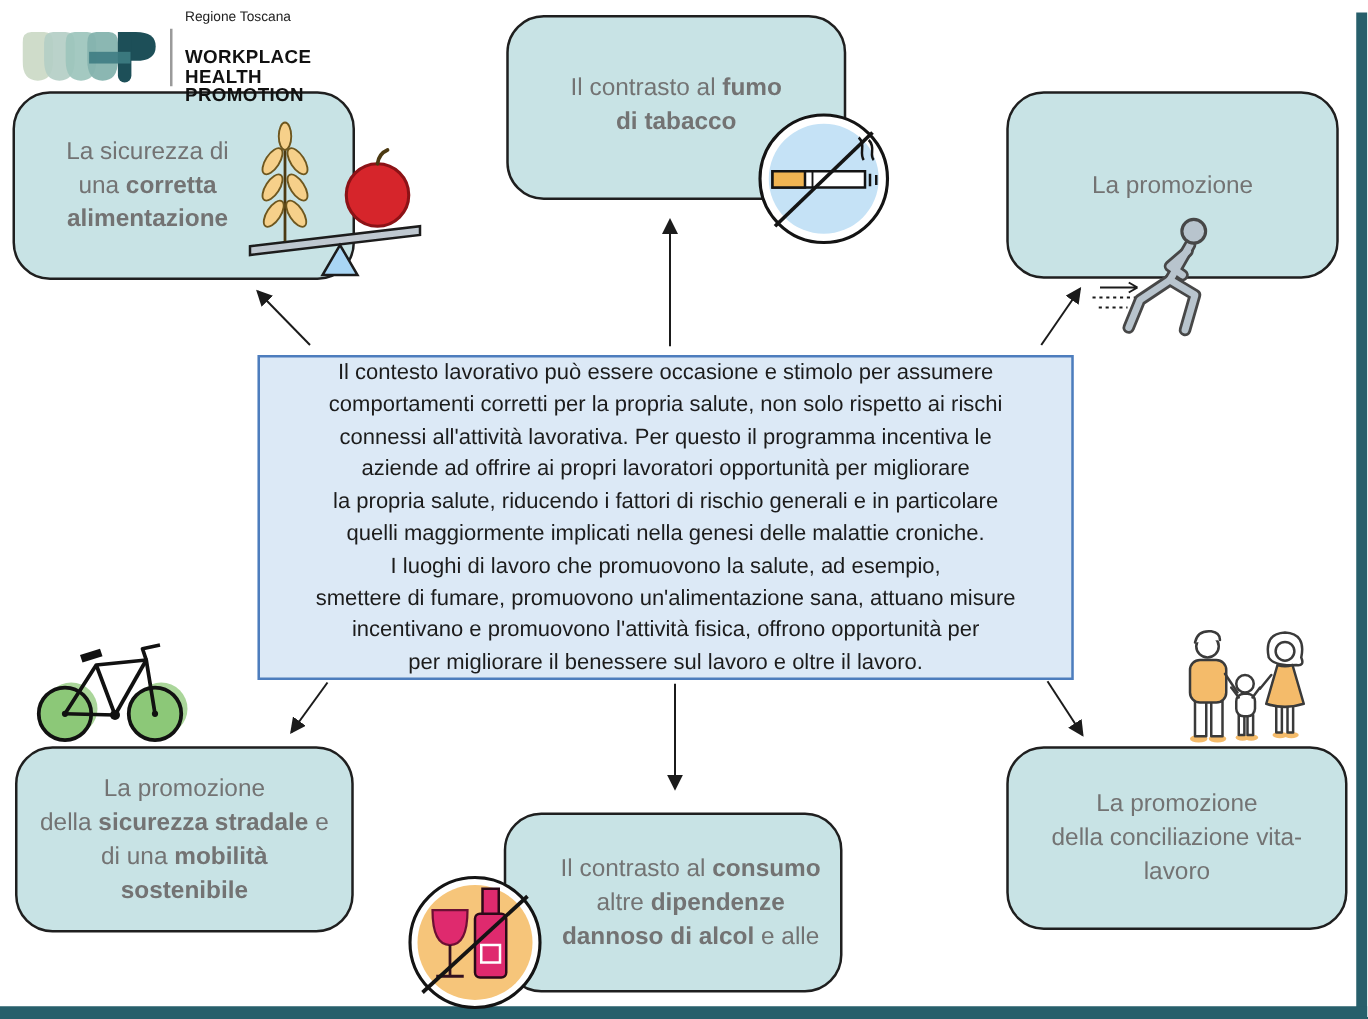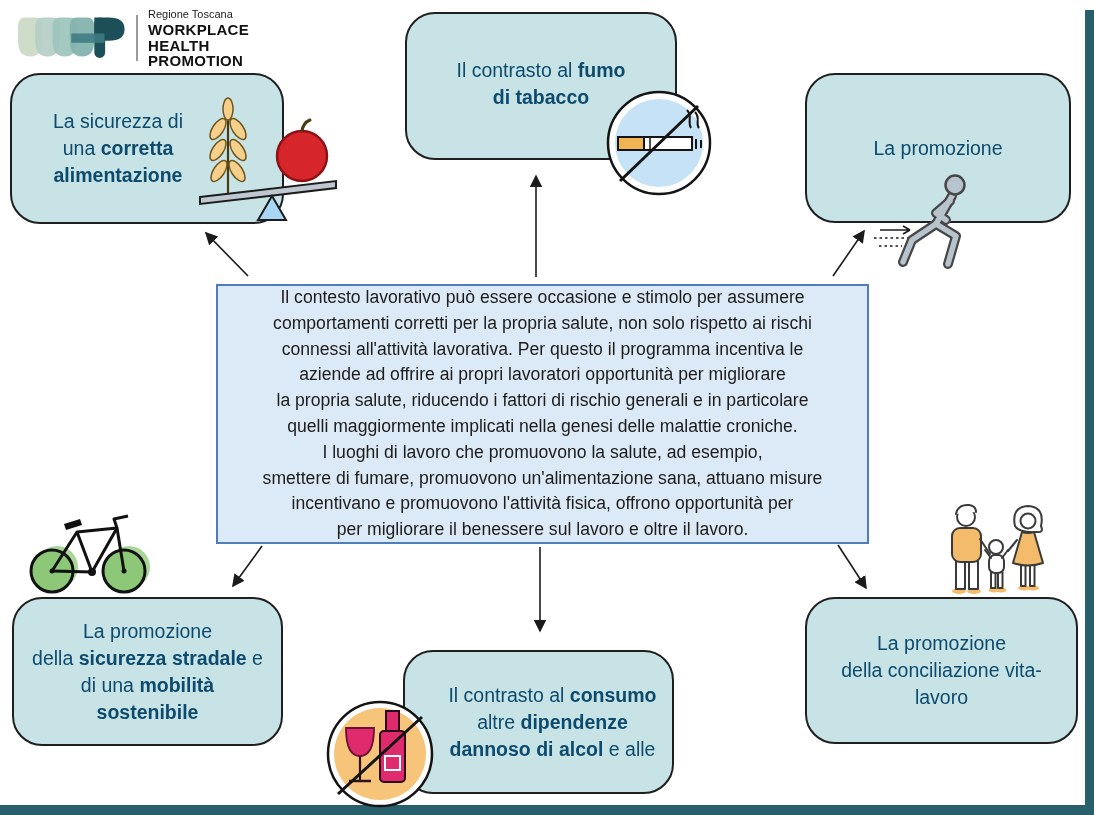--- a/index.html
+++ b/index.html
@@ -4,37 +4,37 @@
 <style>
   html,body{margin:0;padding:0;background:#fff;}
   .canvas{position:relative;width:1094px;height:815px;background:#fff;overflow:hidden;
           font-family:"Liberation Sans",sans-serif;color:#1b1b1b;}
   
   .bar-right{position:absolute;right:0;top:10px;width:9px;height:805px;background:#275f6b;}
   .bar-bottom{position:absolute;left:0;bottom:0;width:1094px;height:10px;background:#275f6b;}
   
   .bubble{position:absolute;background:#c8e3e5;border:2px solid #1f1f1f;border-radius:30px;
           display:flex;flex-direction:column;align-items:center;justify-content:center;
-          text-align:center;font-size:19.5px;line-height:27px;color:#0c4a6e;box-sizing:border-box;z-index:1;}
+          text-align:center;font-size:19.5px;line-height:27px;color:#737373;box-sizing:border-box;z-index:1;}
   .b{font-weight:700;}
   #box-alimentazione{left:10px;top:73px;width:274px;height:151px;padding-right:58px;}
   #box-fumo{left:405px;top:12px;width:272px;height:148px;padding-bottom:4px;}
   #box-attivita{left:805px;top:73px;width:266px;height:150px;}
   #box-sicurezza{left:12px;top:597px;width:271px;height:149px;}
   #box-alcol{left:403px;top:650px;width:271px;height:144px;padding-left:28px;}
   #box-benessere{left:805px;top:597px;width:273px;height:147px;}
   
-  .center-box{position:absolute;left:216px;top:284px;width:653px;height:260px;background:#dce9f6;
+  .center-box{position:absolute;left:206px;top:284px;width:653px;height:260px;background:#dce9f6;
               border:2px solid #4d7dbd;box-sizing:border-box;display:flex;flex-direction:column;
               justify-content:center;text-align:center;font-size:17.6px;line-height:25.8px;color:#1c1c1c;z-index:1;}
   
   .logo{position:absolute;left:18px;top:8px;display:flex;align-items:center;gap:10px;z-index:2;}
   .logo-divider{width:2px;height:46px;background:#9a9a9a;}
   .logo-text{display:flex;flex-direction:column;justify-content:center;}
-  .logo-region{font-size:11px;color:#222;margin-bottom:2px;}
+  .logo-region{font-size:11px;color:#222;margin-bottom:18px;}
   .logo-title{font-size:15px;line-height:15.5px;font-weight:700;letter-spacing:.3px;color:#111;}
   
   .icon{position:absolute;z-index:2;}
   .overlay{position:absolute;left:0;top:0;z-index:3;pointer-events:none;}
 </style>
 </head>
 <body>
 
 <div class="canvas">
 

